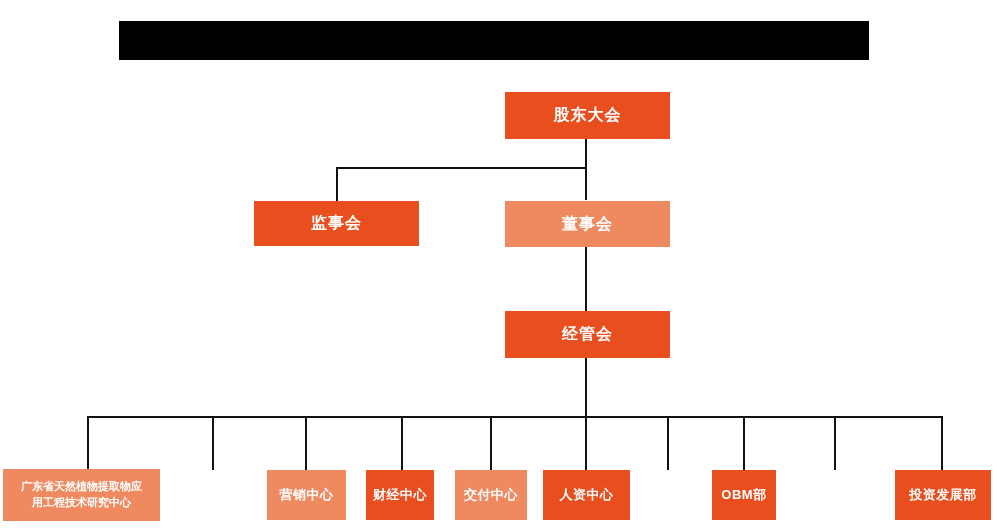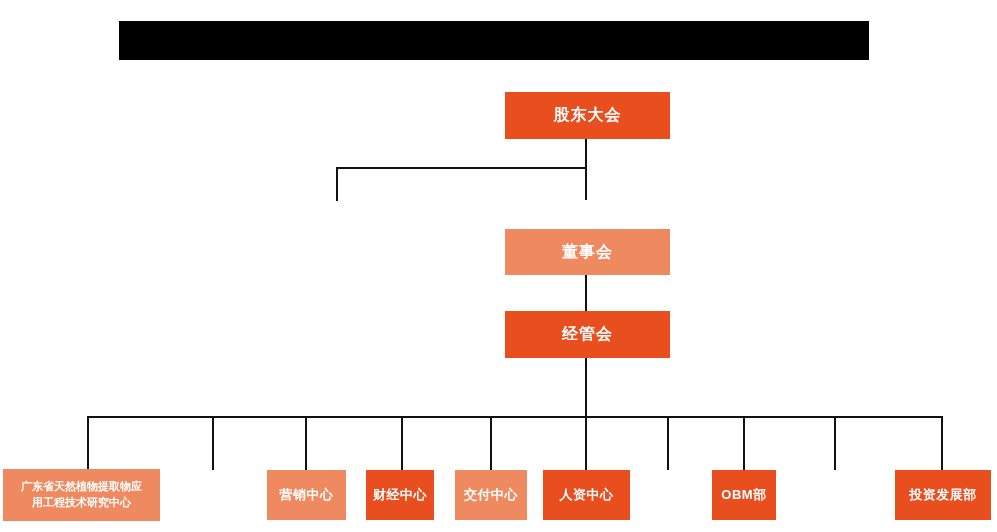--- a/index.html
+++ b/index.html
@@ -39,21 +39,21 @@
   .line {
     position: absolute;
     background: var(--connector, #111111);
   }
   .line.v { width: 2px; }
   .line.h { height: 2px; }
 
   
   #n-shareholders { left:505px; top:92px;  width:165px; height:47px; }
   #n-supervisory  { left:254px; top:201px; width:165px; height:45px; }
-  #n-board        { left:505px; top:201px; width:165px; height:46px;margin-top:28px; }
+  #n-board        { left:505px; top:201px; width:165px; height:46px; }
   #n-management   { left:505px; top:311px; width:165px; height:47px; }
 
   #n-research-center    { left:3px;   top:469px; width:157px; height:52px; }
   #n-research-institute { left:178px; top:470px; width:71px;  height:50px; }
   #n-marketing          { left:267px; top:470px; width:79px;  height:50px; }
   #n-finance            { left:366px; top:470px; width:68px;  height:50px; }
   #n-delivery           { left:455px; top:470px; width:72px;  height:50px; }
   #n-hr                 { left:543px; top:470px; width:87px;  height:50px; }
   #n-itd                { left:643px; top:470px; width:50px;  height:50px; }
   #n-obm                { left:712px; top:470px; width:64px;  height:50px; }
@@ -81,20 +81,23 @@
   <div class="line v" style="left:585px; top:416px; height:54px;"></div>
   <div class="line v" style="left:667px; top:416px; height:54px;"></div>
   <div class="line v" style="left:743px; top:416px; height:54px;"></div>
   <div class="line v" style="left:834px; top:416px; height:54px;"></div>
   <div class="line v" style="left:941px; top:416px; height:54px;"></div>
 
   <div id="n-shareholders" class="node primary lvl">
     <span>股东大会</span>
   </div>
 
+  <div id="n-supervisory" class="node primary lvl">
+    <span>监事会</span>
+  </div>
   <div id="n-board" class="node secondary lvl">
     <span>董事会</span>
   </div>
 
   <div id="n-management" class="node primary lvl">
     <span>经管会</span>
   </div>
 
   <div id="n-research-center" class="node secondary dept-small">
     <span>

